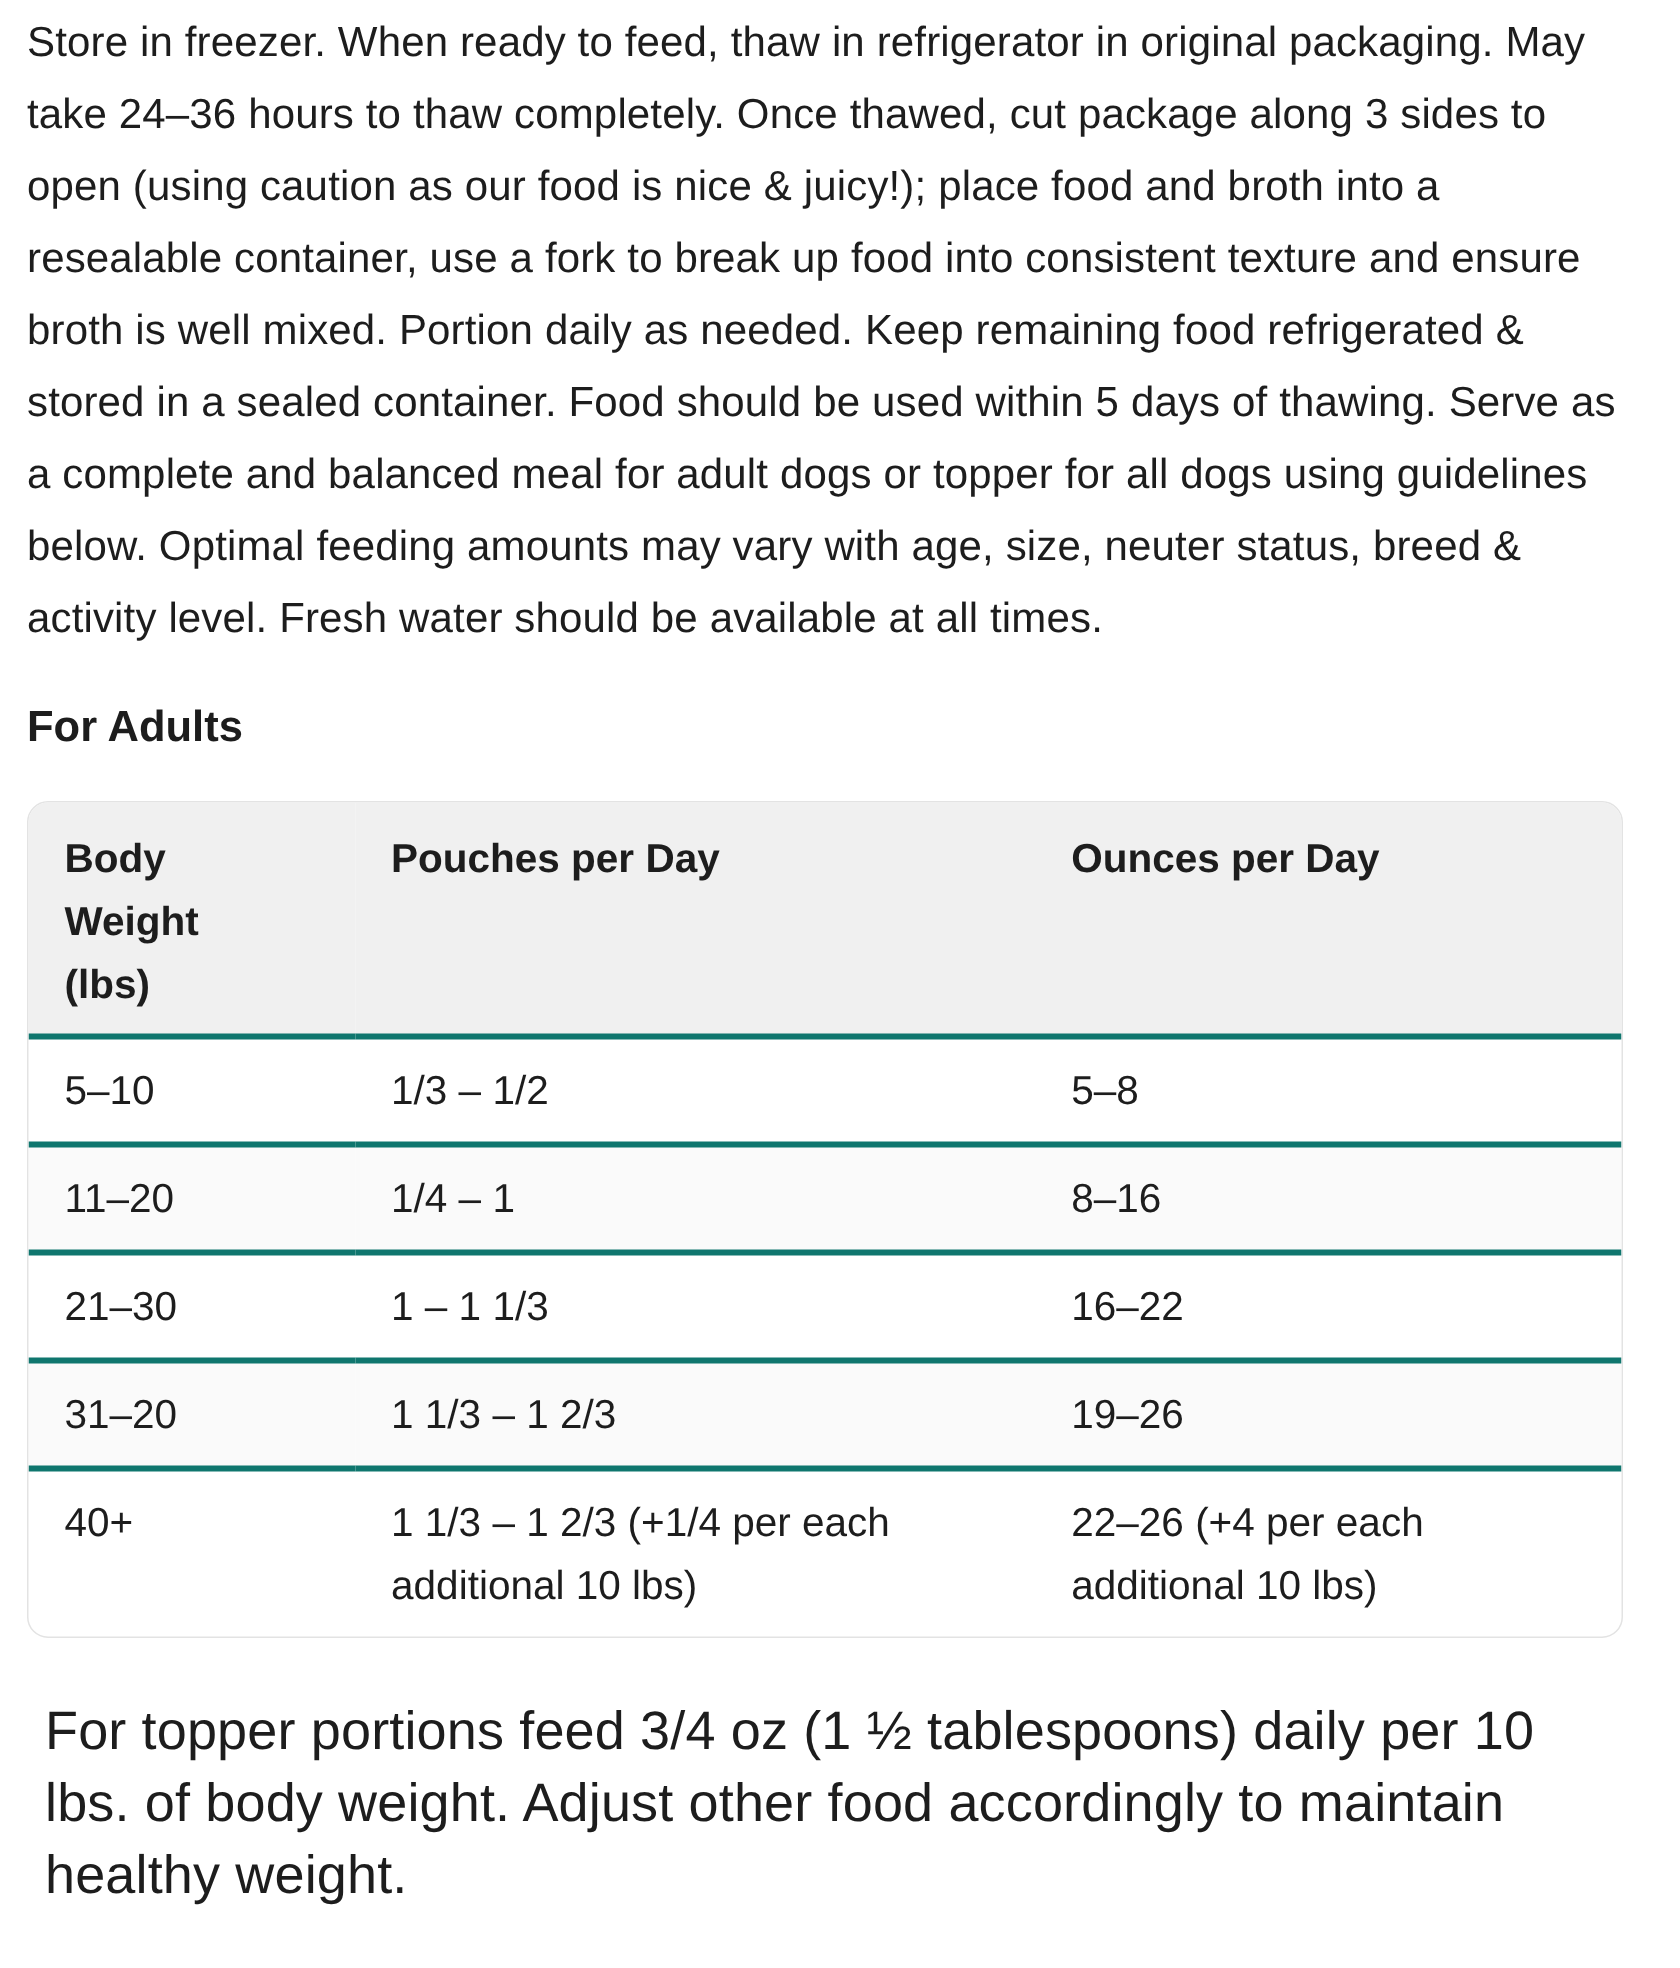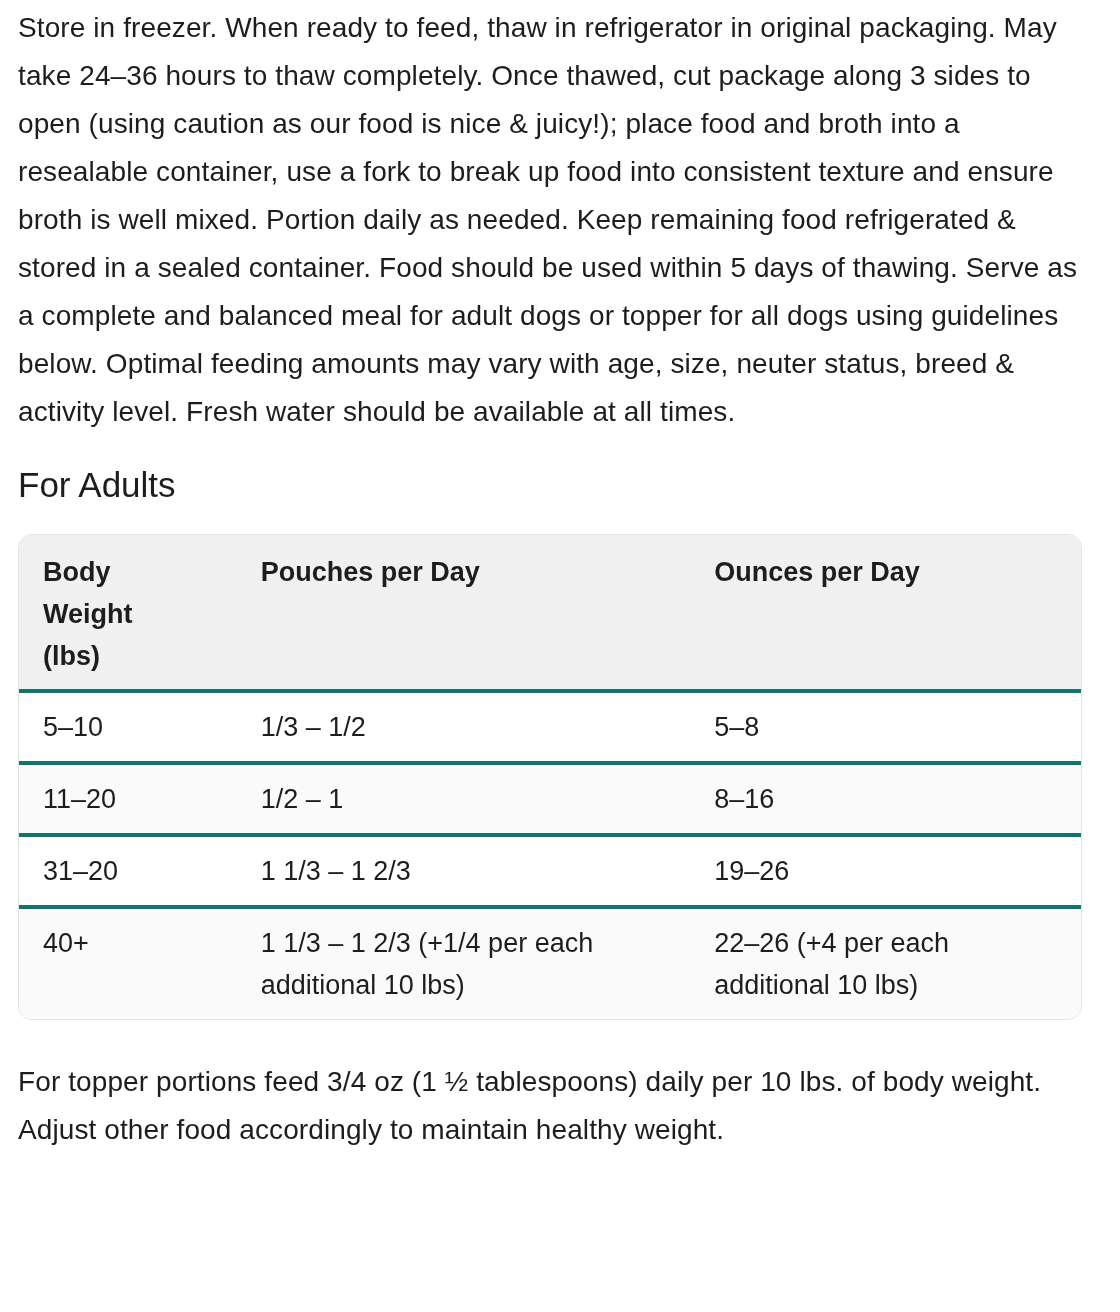--- a/index.html
+++ b/index.html
@@ -23,23 +23,23 @@
     padding: 4px 38px 40px 18px;
   }
   .body-paragraph {
     margin: 0;
     font-size: 28px;
     line-height: 48px;
     letter-spacing: 0.1px;
   }
   .section-heading {
     margin: 32px 0 0 0;
-    font-size: 35px;
+    font-size: 29px;
     line-height: 34px;
-    font-weight: 400;
+    font-weight: 700;
   }
   .table-wrap {
     margin-top: 32px;
     border: 1px solid var(--table-border);
     border-radius: 14px;
     overflow: hidden;
   }
   table.feeding-table {
     width: 100%;
     border-collapse: collapse;
@@ -63,22 +63,22 @@
   table.feeding-table td {
     padding: 13px 24px 13px 24px;
     line-height: 42px;
     vertical-align: top;
     border-top: 4px solid #0f766e;
   }
   table.feeding-table tbody tr:nth-child(even) {
     background: var(--table-stripe-bg);
   }
   .footer-paragraph {
-    margin: 38px 0 0 0;
-    font-size: 28px;
+    margin: 38px 0 0 12px;
+    font-size: 36px;
     line-height: 48px;
     letter-spacing: 0.1px;
   }
 </style>
 </head>
 <body>
 
 <div class="page">
 
   <p class="body-paragraph">Store in freezer. When ready to feed, thaw in refrigerator in original packaging. May take 24–36 hours to thaw completely. Once thawed, cut package along 3 sides to open (using caution as our food is nice &amp; juicy!); place food and broth into a resealable container, use a fork to break up food into consistent texture and ensure broth is well mixed. Portion daily as needed. Keep remaining food refrigerated &amp; stored in a sealed container. Food should be used within 5 days of thawing. Serve as a complete and balanced meal for adult dogs or topper for all dogs using guidelines below. Optimal feeding amounts may vary with age, size, neuter status, breed &amp; activity level. Fresh water should be available at all times.</p>
@@ -102,22 +102,27 @@
         </tr>
       </thead>
       <tbody>
         <tr>
           <td>5–10</td>
           <td>1/3 – 1/2</td>
           <td>5–8</td>
         </tr>
         <tr>
           <td>11–20</td>
-          <td>1/2 – 1</td>
+          <td>1/4 – 1</td>
           <td>8–16</td>
+        </tr>
+        <tr>
+          <td>21–30</td>
+          <td>1 – 1 1/3</td>
+          <td>16–22</td>
         </tr>
         <tr>
           <td>31–20</td>
           <td>1 1/3 – 1 2/3</td>
           <td>19–26</td>
         </tr>
         <tr>
           <td>40+</td>
           <td>1 1/3 – 1 2/3 (+1/4 per each additional 10 lbs)</td>
           <td>22–26 (+4 per each additional 10 lbs)</td>

